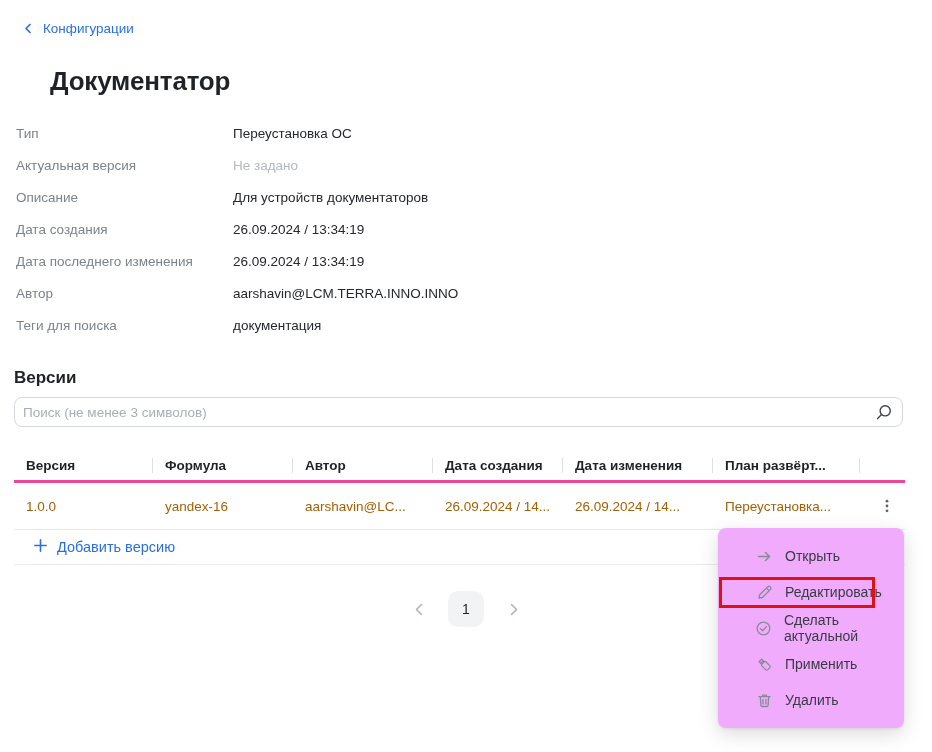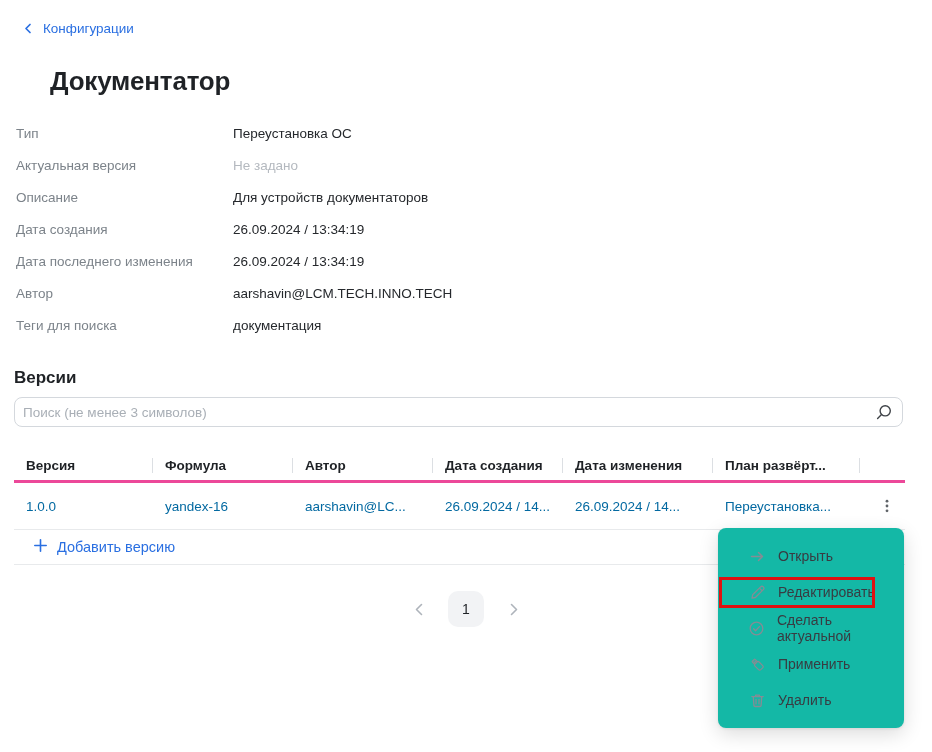--- a/index.html
+++ b/index.html
@@ -40,41 +40,41 @@
 
   
   .vtable { left:14px; top:450px; width:891px; }
   .thead, .trow { display:grid; grid-template-columns:139px 140px 140px 130px 150px 147px 45px; align-items:center; }
   .thead { height:33px; border-bottom:3px solid #ec4899; }
   .th { position:relative; font-size:13.5px; font-weight:700; color:#1f2226; padding-left:12px;
         white-space:nowrap; overflow:hidden; }
   .th::after { content:""; position:absolute; right:0; top:50%; transform:translateY(-50%);
         width:1px; height:16px; background:#dcdfe3; }
   .trow { height:47px; border-bottom:1px solid #e8eaec; }
-  .td { font-size:13.5px; color:#0369a1; padding-left:12px; white-space:nowrap; overflow:hidden; }
+  .td { font-size:13.5px; color:#a16207; padding-left:12px; white-space:nowrap; overflow:hidden; }
   .td-actions { display:flex; justify-content:center; }
   .kebab-btn { width:28px; height:28px; border:0; background:transparent; border-radius:6px;
         display:flex; align-items:center; justify-content:center; cursor:pointer; color:#5f6368; }
 
   
   .add-version { left:14px; top:530px; width:891px; height:35px; border-bottom:1px solid #e8eaec;
         display:flex; align-items:center; padding-left:19px; }
   .add-version-link { display:flex; align-items:center; gap:9px; color:#2a6fe1; font-size:14.5px; cursor:pointer; }
 
   
   .pagination { left:0; top:591px; width:932px; display:flex; align-items:center; justify-content:center; gap:15px; }
   .page-arrow { width:28px; height:28px; display:flex; align-items:center; justify-content:center;
         background:transparent; border:0; color:#aeb4bb; cursor:pointer; }
   .page-current { width:36px; height:36px; border-radius:10px; background:#f2f3f5;
         display:flex; align-items:center; justify-content:center; font-size:14px; color:#1f2226; cursor:pointer; }
 
   
-  .context-menu { left:718px; top:528px; width:186px; background:#14b8a6; border-radius:8px;
+  .context-menu { left:718px; top:528px; width:186px; background:#f0abfc; border-radius:8px;
         box-shadow:0 1px 3px rgba(0,0,0,.08), 0 6px 20px rgba(0,0,0,.14);
-        padding:10px 8px; z-index:10; }
+        padding:10px 15px; z-index:10; }
   .menu-item { height:36px; display:flex; align-items:center; gap:12px; padding-left:22px;
         font-size:14px; color:#383c42; cursor:pointer; }
   .menu-item .mi-icon { color:#868c94; display:flex; width:18px; justify-content:center; }
 
   .highlight-box { left:719px; top:577px; width:156px; height:31px;
         border:3px solid #e01111; z-index:20; pointer-events:none; }
 </style>
 </head>
 <body>
 
@@ -105,21 +105,21 @@
   <div class="detail-row">
     <div class="detail-label">Дата создания</div>
     <div class="detail-value">26.09.2024 / 13:34:19</div>
   </div>
   <div class="detail-row">
     <div class="detail-label">Дата последнего изменения</div>
     <div class="detail-value">26.09.2024 / 13:34:19</div>
   </div>
   <div class="detail-row">
     <div class="detail-label">Автор</div>
-    <div class="detail-value">aarshavin@LCM.TECH.INNO.TECH</div>
+    <div class="detail-value">aarshavin@LCM.TERRA.INNO.INNO</div>
   </div>
   <div class="detail-row">
     <div class="detail-label">Теги для поиска</div>
     <div class="detail-value">документация</div>
   </div>
 </div>
 
 <h2 class="abs versions-title">Версии</h2>
 
 <div class="abs searchbox">

